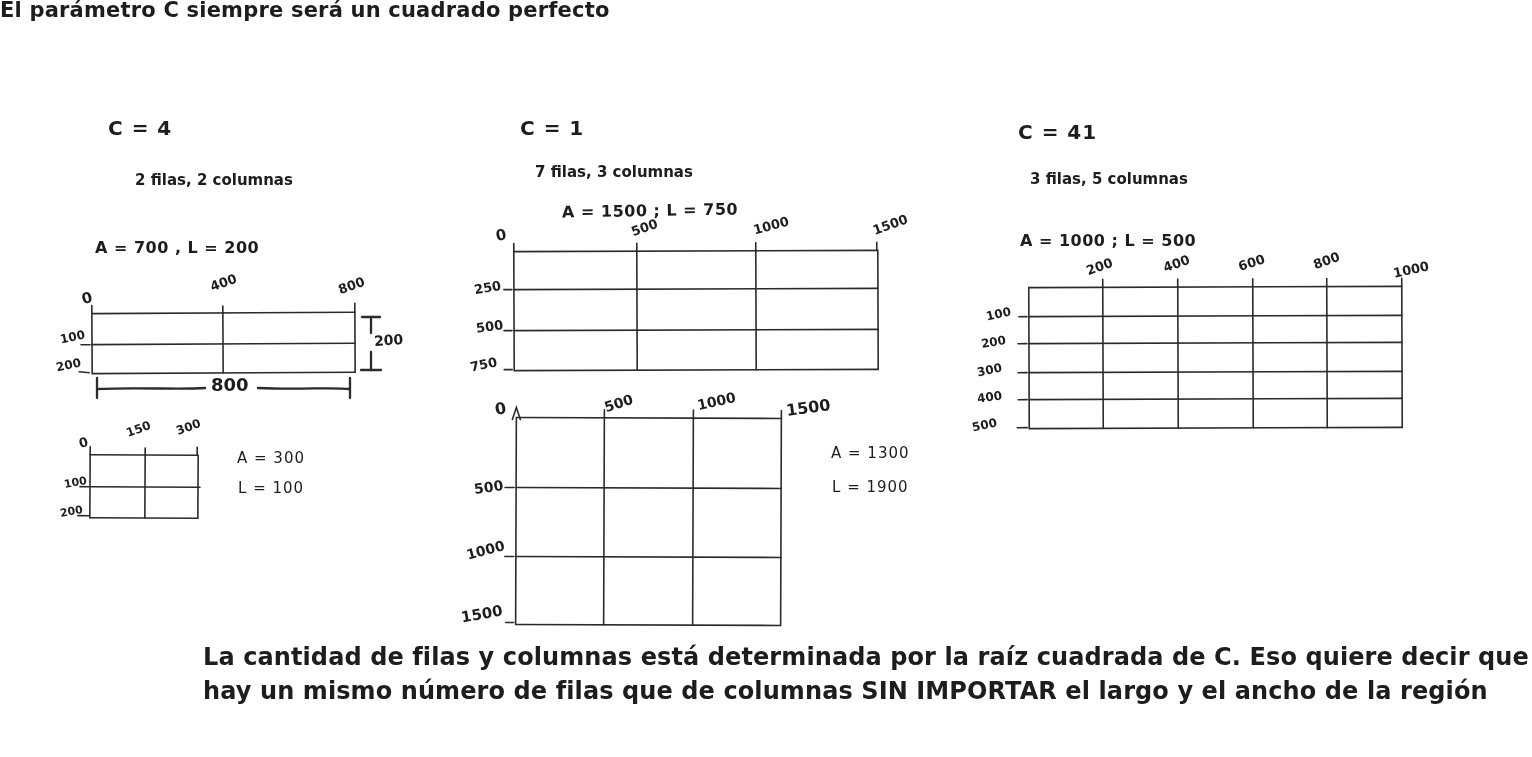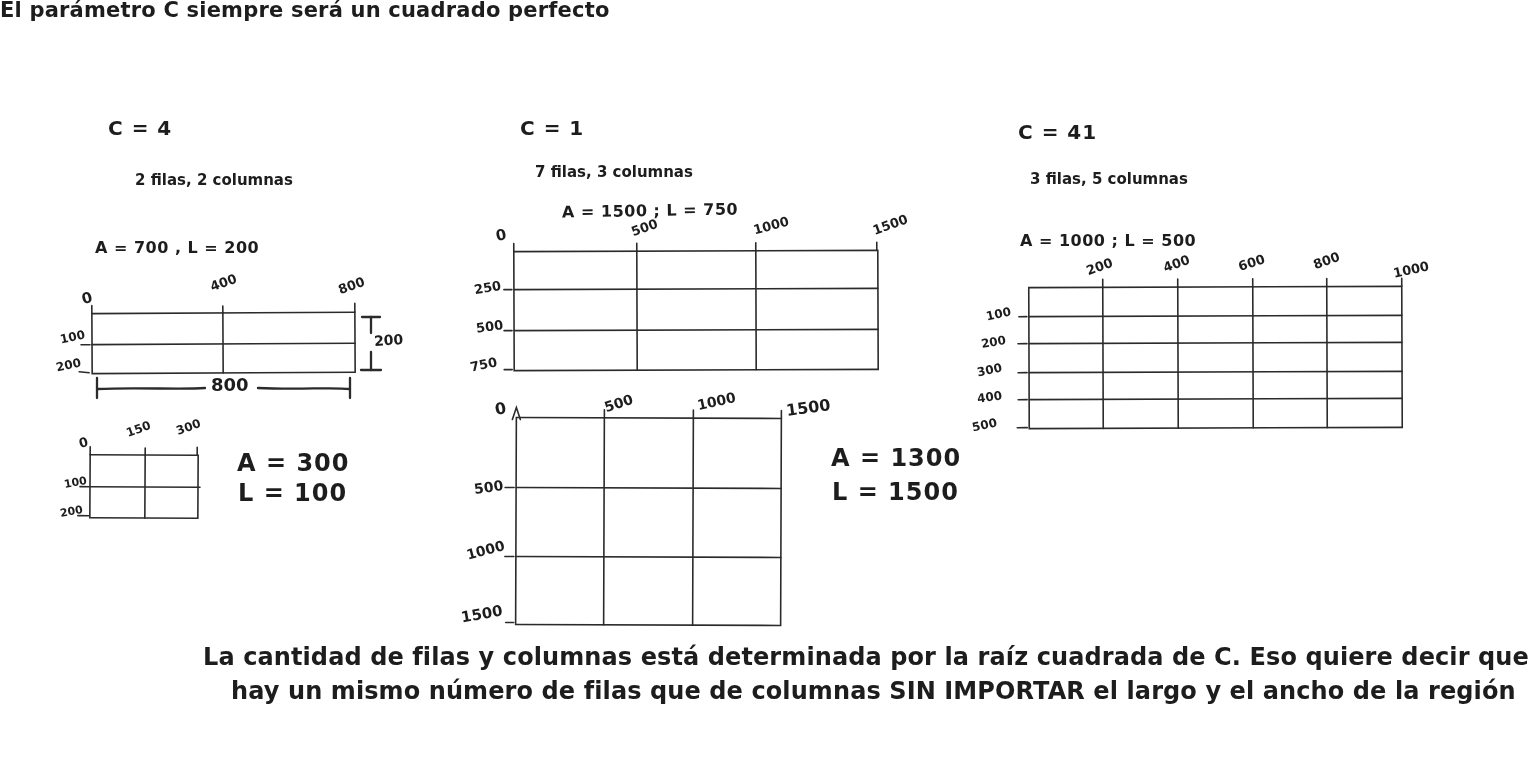--- a/index.html
+++ b/index.html
@@ -11,21 +11,21 @@
   }
   .lbl{position:absolute;white-space:nowrap;line-height:1;}
   .tickl{font-weight:700;}
   .title{
     left:0;top:36;width:100%;text-align:left;
     font-size:21px;font-weight:600;letter-spacing:.2px;
   }
   .heading{font-size:20px;font-weight:600;letter-spacing:1px;}
   .sub{font-size:15px;font-weight:600;}
   .params{font-size:16px;font-weight:700;letter-spacing:.5px;}
-  .side{font-size:24px;font-weight:700;letter-spacing:1px;}
+  .side{font-size:15px;font-weight:400;letter-spacing:1px;}
   .footer{font-size:24px;font-weight:600;letter-spacing:.1px;}
   svg.lines{position:absolute;left:0;top:0;}
   svg.lines line, svg.lines rect, svg.lines path{
     stroke:#2b2b2b;stroke-width:1.6;fill:none;stroke-linecap:round;
   }
   svg.lines .thick{stroke-width:2.3;}
 </style>
 </head>
 <body>
 
@@ -155,31 +155,31 @@
 <div class="lbl tickl" style="left:470px;top:358px;font-size:13px;transform:rotate(-12deg);">750</div>
 
 <div class="lbl tickl" style="left:495px;top:401px;font-size:16px;transform:rotate(-10deg);">0</div>
 <div class="lbl tickl" style="left:604px;top:396px;font-size:14px;transform:rotate(-18deg);">500</div>
 <div class="lbl tickl" style="left:697px;top:394px;font-size:14px;transform:rotate(-12deg);">1000</div>
 <div class="lbl tickl" style="left:786px;top:400px;font-size:16px;transform:rotate(-8deg);">1500</div>
 <div class="lbl tickl" style="left:474px;top:480px;font-size:14px;transform:rotate(-8deg);">500</div>
 <div class="lbl tickl" style="left:466px;top:543px;font-size:14px;transform:rotate(-15deg);">1000</div>
 <div class="lbl tickl" style="left:461px;top:607px;font-size:15px;transform:rotate(-10deg);">1500</div>
 <div class="lbl side" style="left:831px;top:446px;">A = 1300</div>
-<div class="lbl side" style="left:832px;top:480px;">L = 1500</div>
+<div class="lbl side" style="left:832px;top:480px;">L = 1900</div>
 
 <div class="lbl heading" style="left:1018px;top:122px;">C = 41</div>
 <div class="lbl sub" style="left:1030px;top:172px;">3 filas, 5 columnas</div>
 <div class="lbl params" style="left:1020px;top:233px;">A = 1000   ;    L = 500</div>
 
 <div class="lbl tickl" style="left:1086px;top:260px;font-size:13px;transform:rotate(-20deg);">200</div>
 <div class="lbl tickl" style="left:1163px;top:257px;font-size:13px;transform:rotate(-20deg);">400</div>
 <div class="lbl tickl" style="left:1238px;top:256px;font-size:13px;transform:rotate(-18deg);">600</div>
 <div class="lbl tickl" style="left:1313px;top:254px;font-size:13px;transform:rotate(-20deg);">800</div>
 <div class="lbl tickl" style="left:1393px;top:263px;font-size:13px;transform:rotate(-12deg);">1000</div>
 <div class="lbl tickl" style="left:986px;top:308px;font-size:12px;transform:rotate(-12deg);">100</div>
 <div class="lbl tickl" style="left:981px;top:336px;font-size:12px;transform:rotate(-10deg);">200</div>
 <div class="lbl tickl" style="left:977px;top:364px;font-size:12px;transform:rotate(-12deg);">300</div>
 <div class="lbl tickl" style="left:977px;top:391px;font-size:12px;transform:rotate(-8deg);">400</div>
 <div class="lbl tickl" style="left:972px;top:419px;font-size:12px;transform:rotate(-12deg);">500</div>
 
 <div class="lbl footer" style="left:203px;top:645px;">La cantidad de filas y columnas está determinada por la raíz cuadrada de C. Eso quiere decir que</div>
-<div class="lbl footer" style="left:203px;top:679px;margin-left:28px;">hay un mismo número de filas que de columnas SIN IMPORTAR el largo y el ancho de la región</div>
+<div class="lbl footer" style="left:203px;top:679px;">hay un mismo número de filas que de columnas SIN IMPORTAR el largo y el ancho de la región</div>
 
 </body></html>

